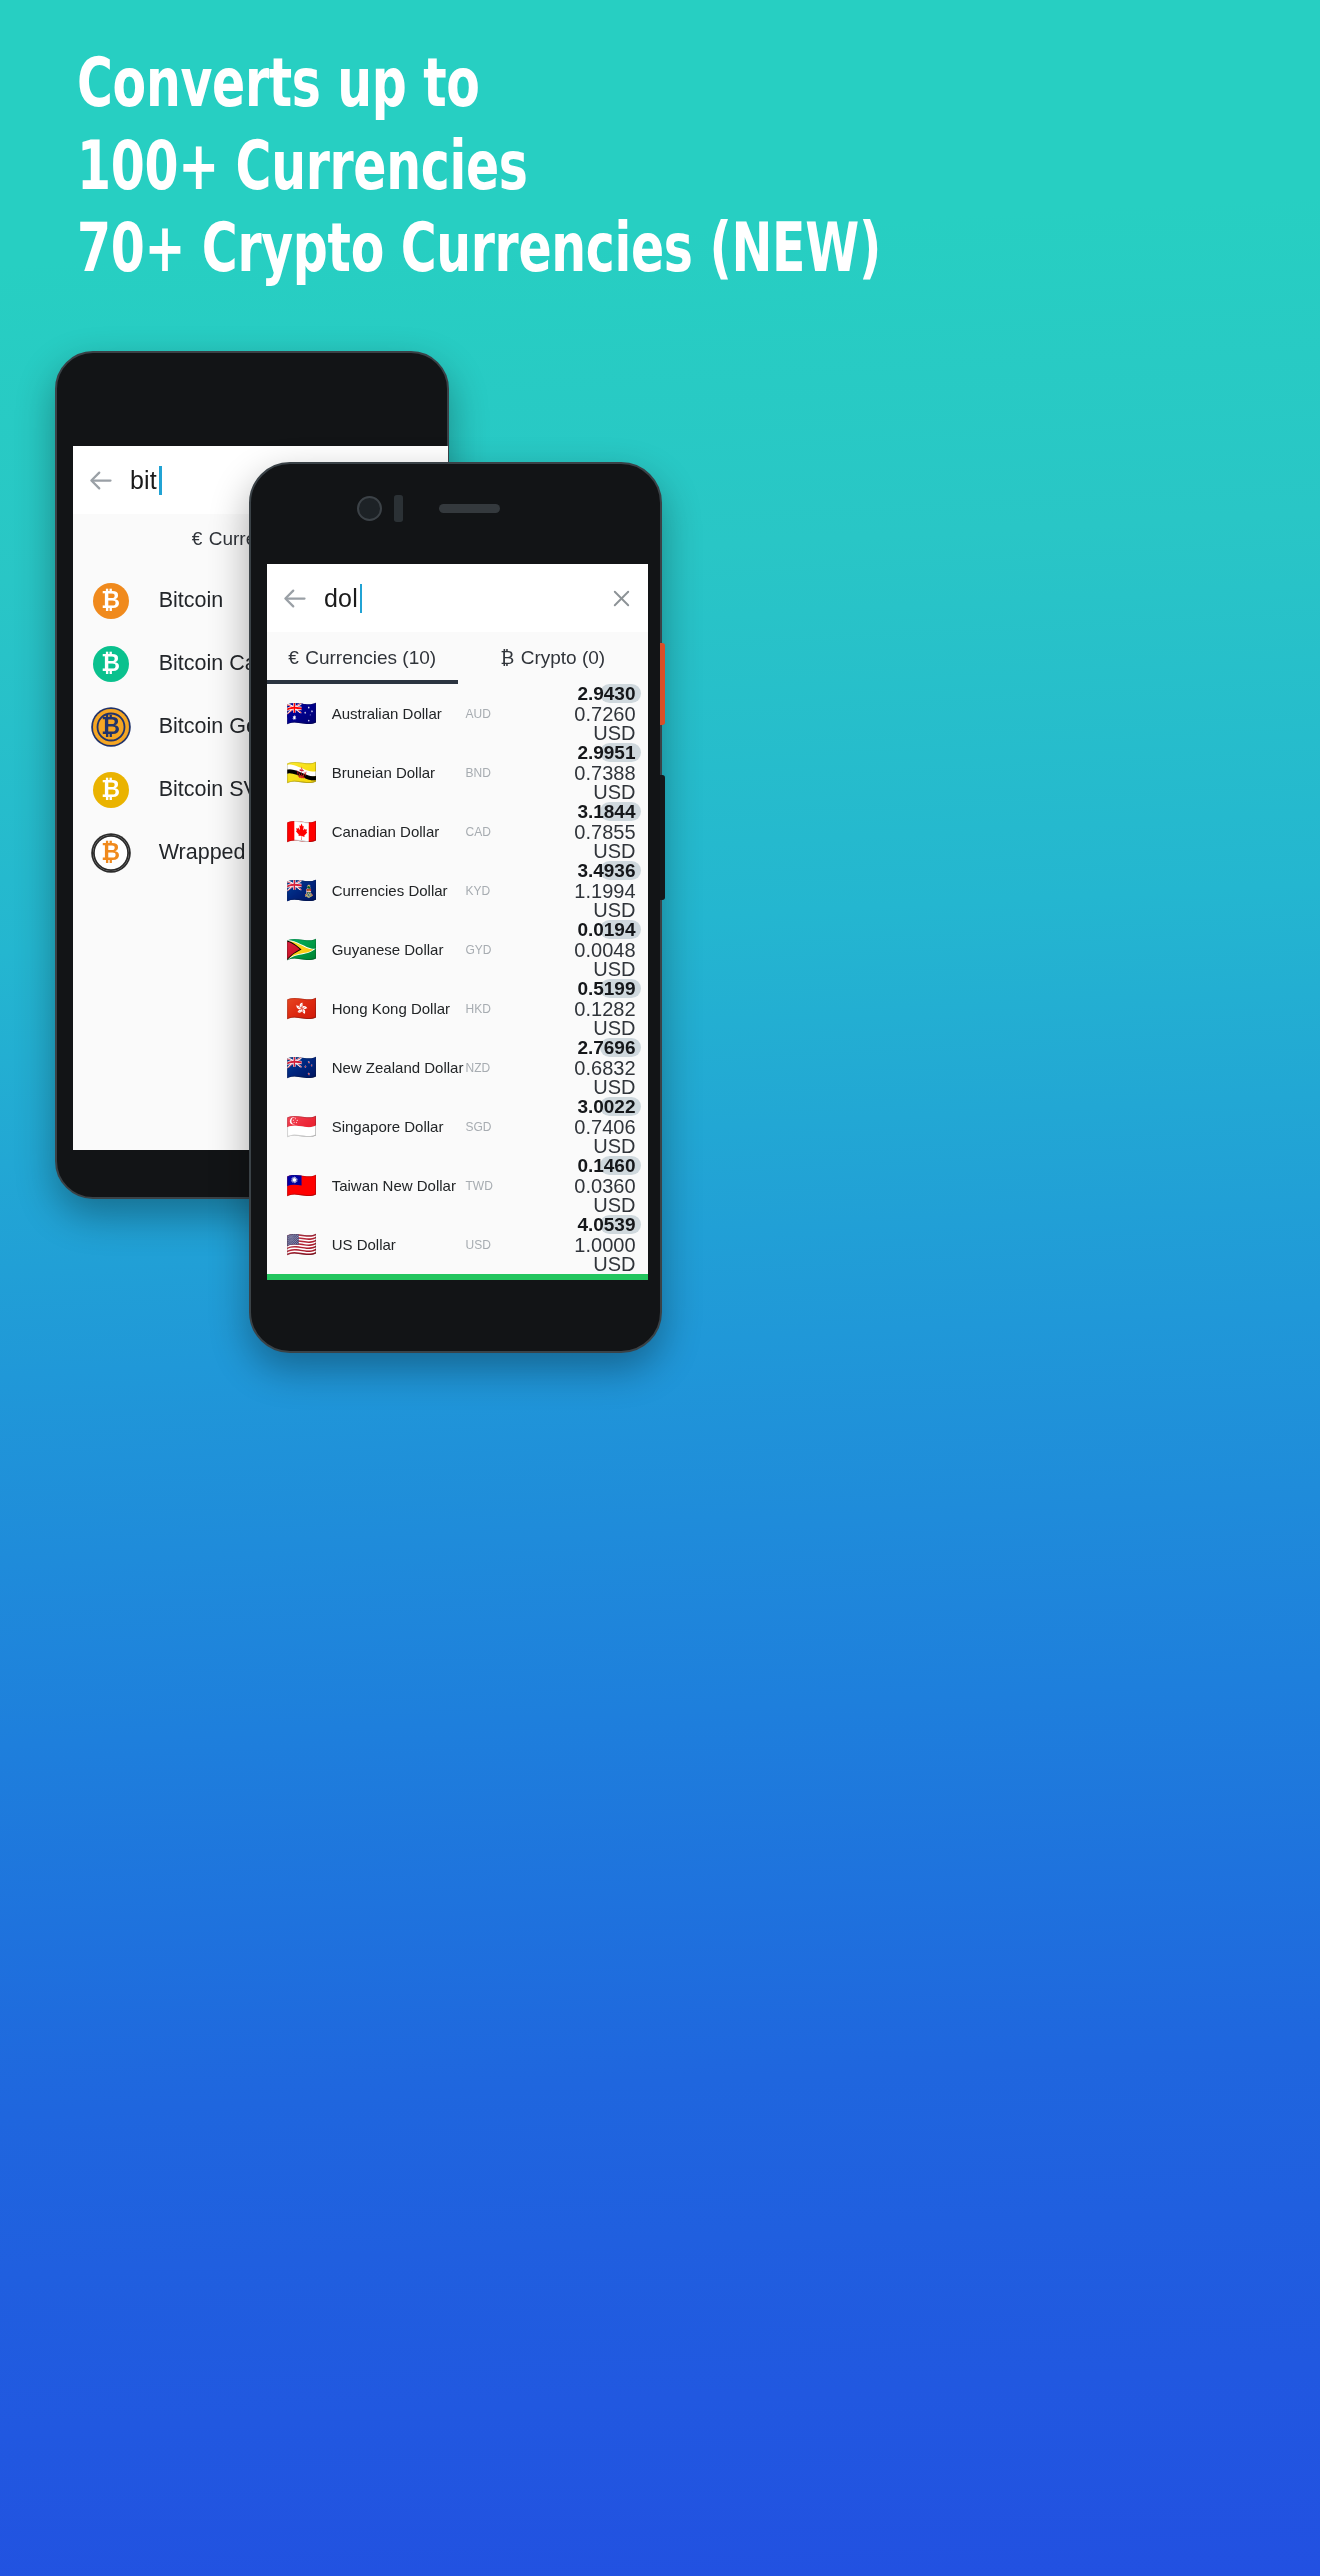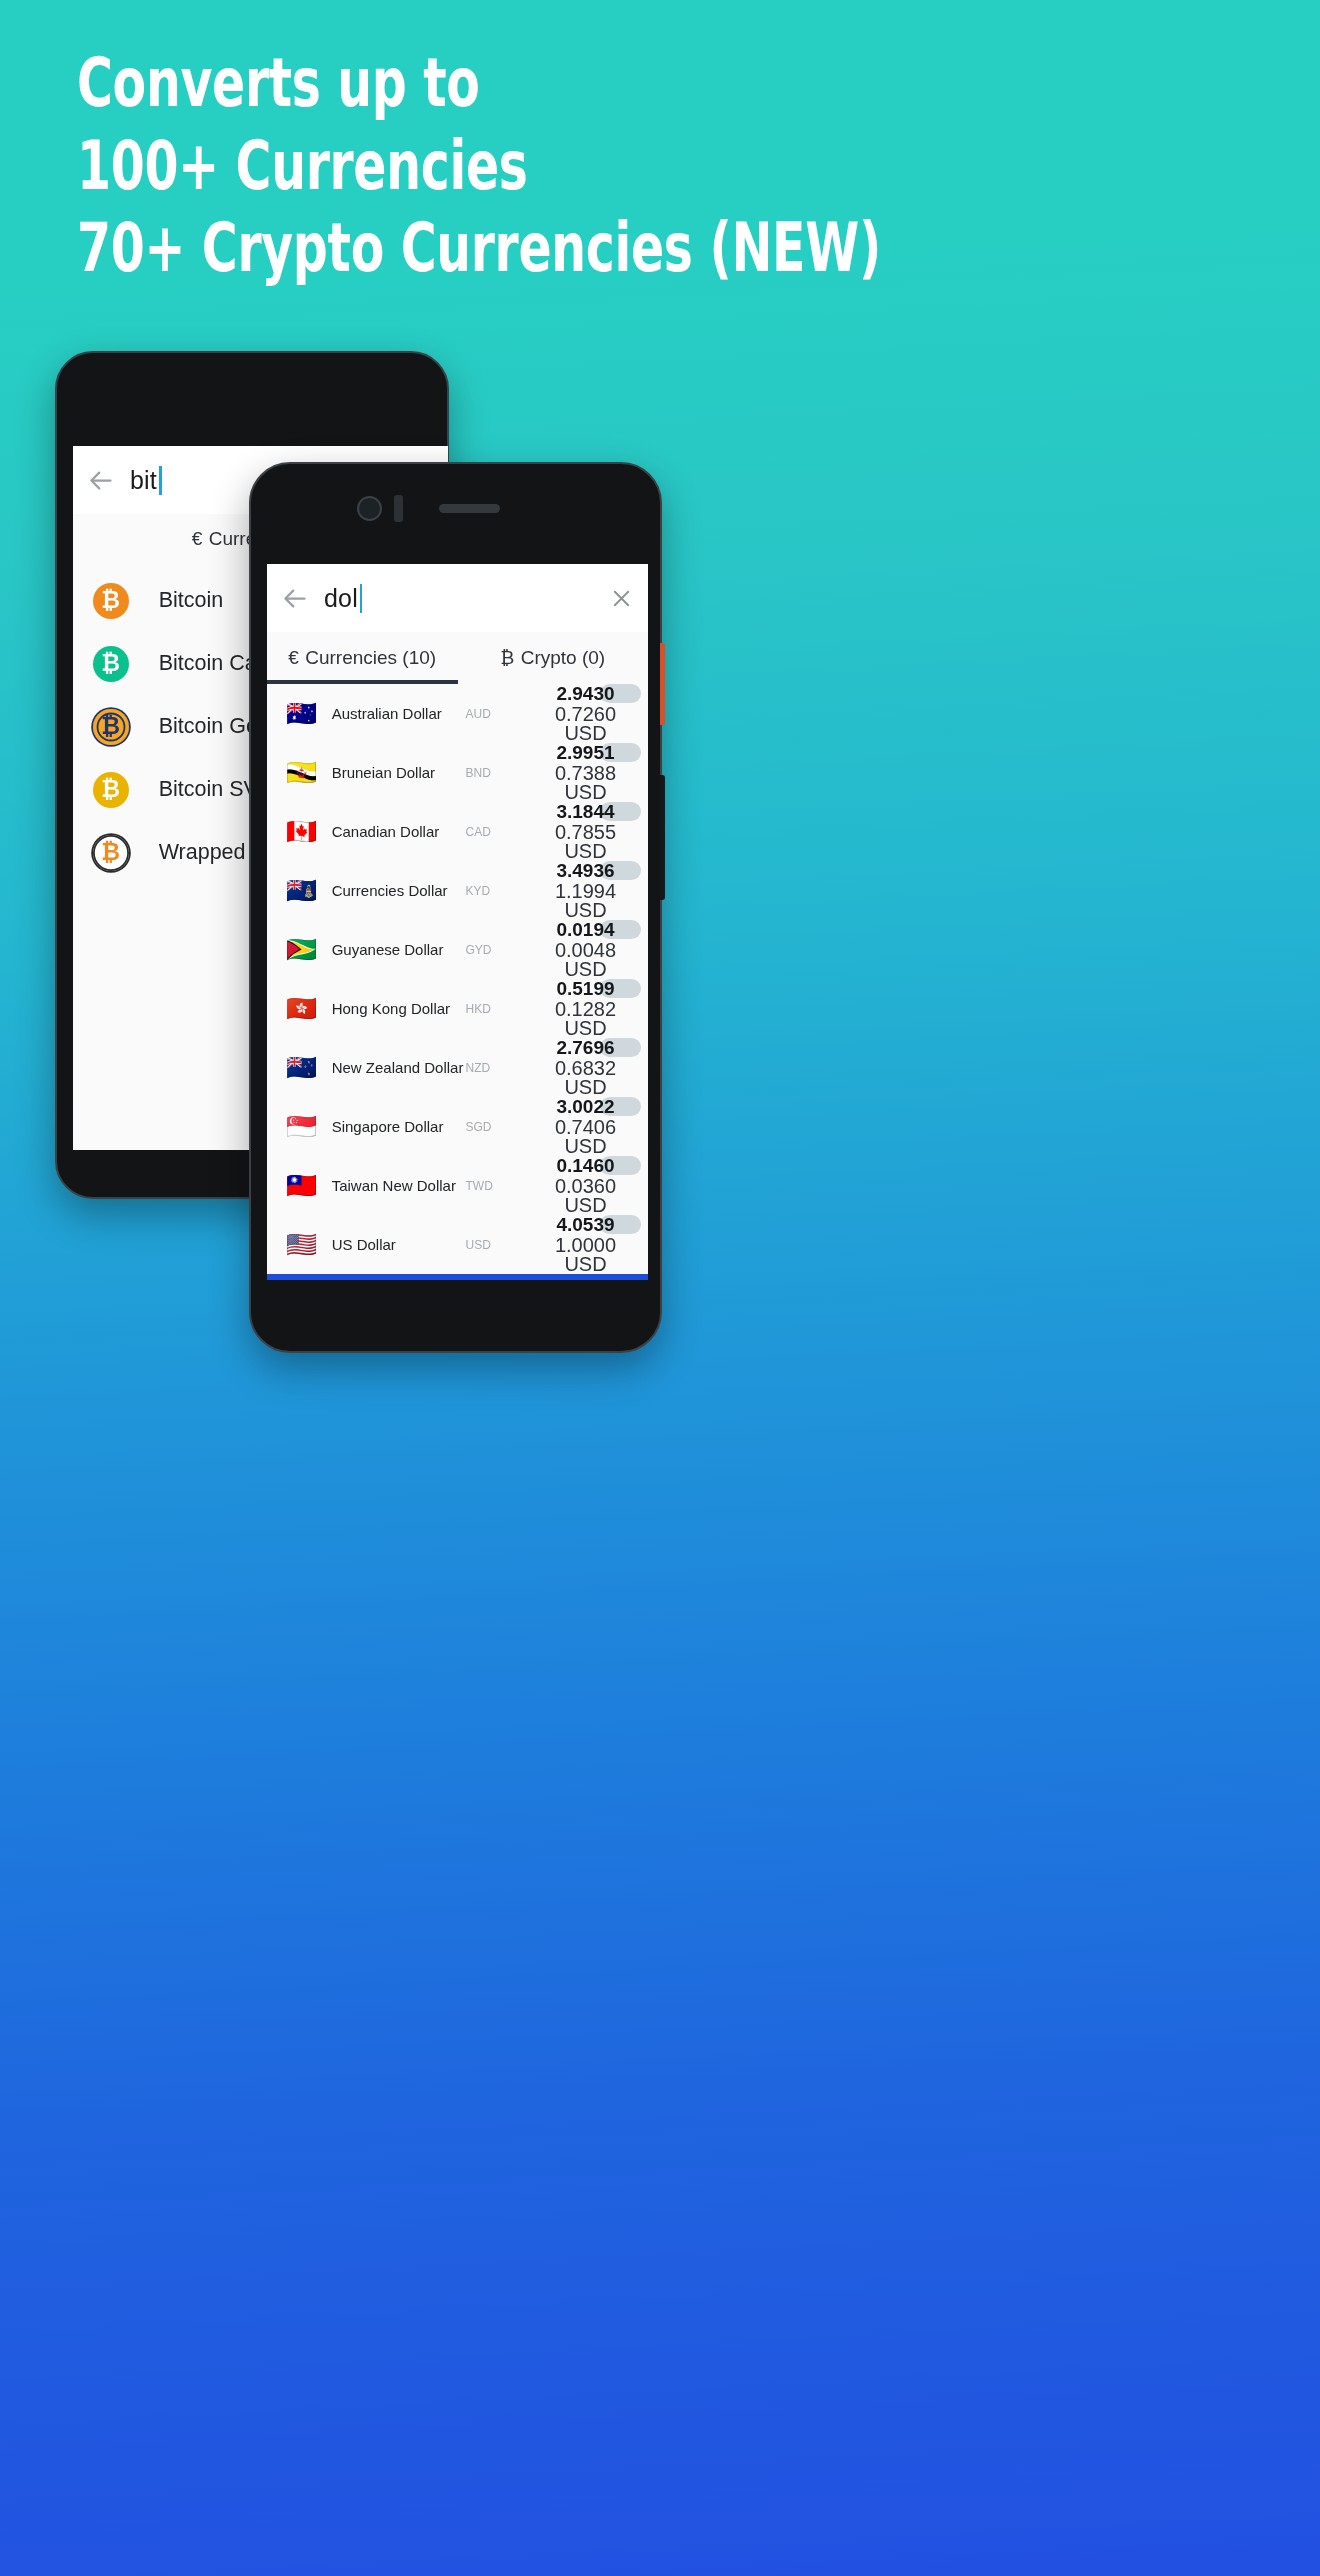--- a/index.html
+++ b/index.html
@@ -60,21 +60,21 @@
   
   #phone-front {
     left:249px; top:462px; width:413px; height:891px;
     border-radius:41px;
   }
   #phone-front .cam { left:106px; top:32px; width:25px; height:25px; }
   #phone-front .led { left:143px; top:31px; width:9px; height:27px; }
   #phone-front .speaker { left:188px; top:40px; width:61px; height:9px; }
   #phone-front-screen {
     position:absolute; left:16px; top:100px; width:381px; height:716px;
-    background:#1d4ed8; overflow:hidden;
+    background:#22c55e; overflow:hidden;
   }
   
   .side-btn { position:absolute; right:-5.4px; width:5.4px; border-radius:0 2.7px 2.7px 0; background:#d94f28; }
   .side-btn2 { position:absolute; right:-5.4px; width:5.4px; border-radius:0 2.7px 2.7px 0; background:#15181a; }
 
   
   .searchbar {
     position:relative; height:68px; background:#ffffff;
     display:flex; align-items:center;
     box-shadow:0 1.8px 3.6px rgba(0,0,0,.10);
@@ -117,21 +117,21 @@
   .cur-list { background:#fafafa; }
   .cur-row {
     display:flex; align-items:center; height:59px; padding:0 12.5px 0 16px;
   }
   .flag {
     width:38px; font-size:25px; flex:none; text-align:center;
     font-family:"DejaVu Sans", sans-serif; line-height:1;
   }
   .cur-name { margin-left:10.7px; font-size:15px; color:#222527; flex:1; white-space:nowrap; }
   .cur-code { font-size:12px; color:#a7acb1; width:70px; flex:none; }
-  .cur-rates { width:100px; flex:none; text-align:center; position:relative; }
+  .cur-rates { width:100px; flex:none; text-align:right; position:relative; }
   .rate-main {
     font-size:19px; font-weight:bold; color:#15171a; position:relative; z-index:2;
     display:block; line-height:21.5px;
   }
   .rate-pill {
     position:absolute; right:-5.4px; top:0.9px; width:41px; height:19px;
     background:#cfd8dd; border-radius:9.8px; z-index:1;
   }
   .rate-sub { font-size:20px; color:#30343a; display:block; line-height:19.7px; }
 </style>

